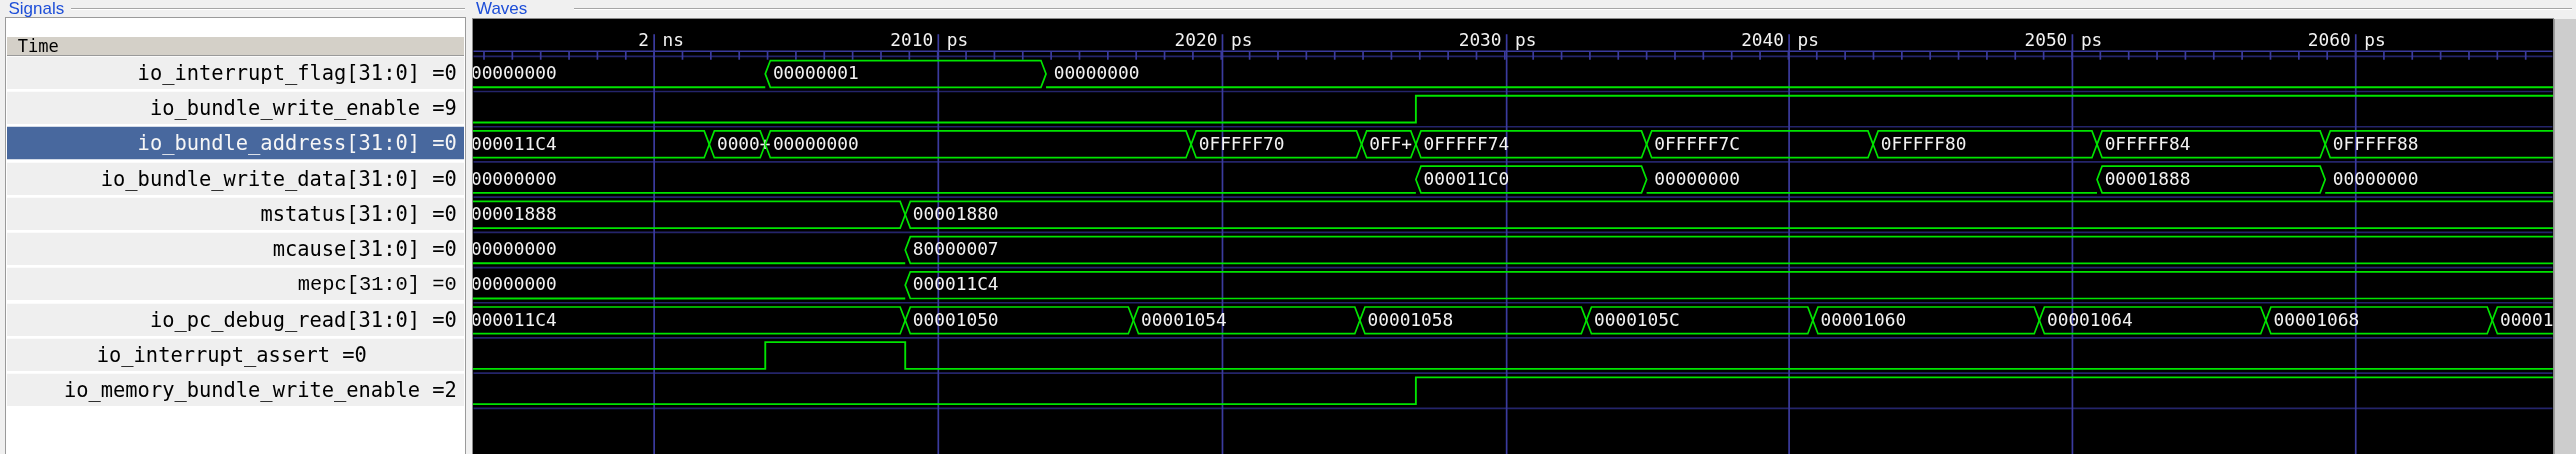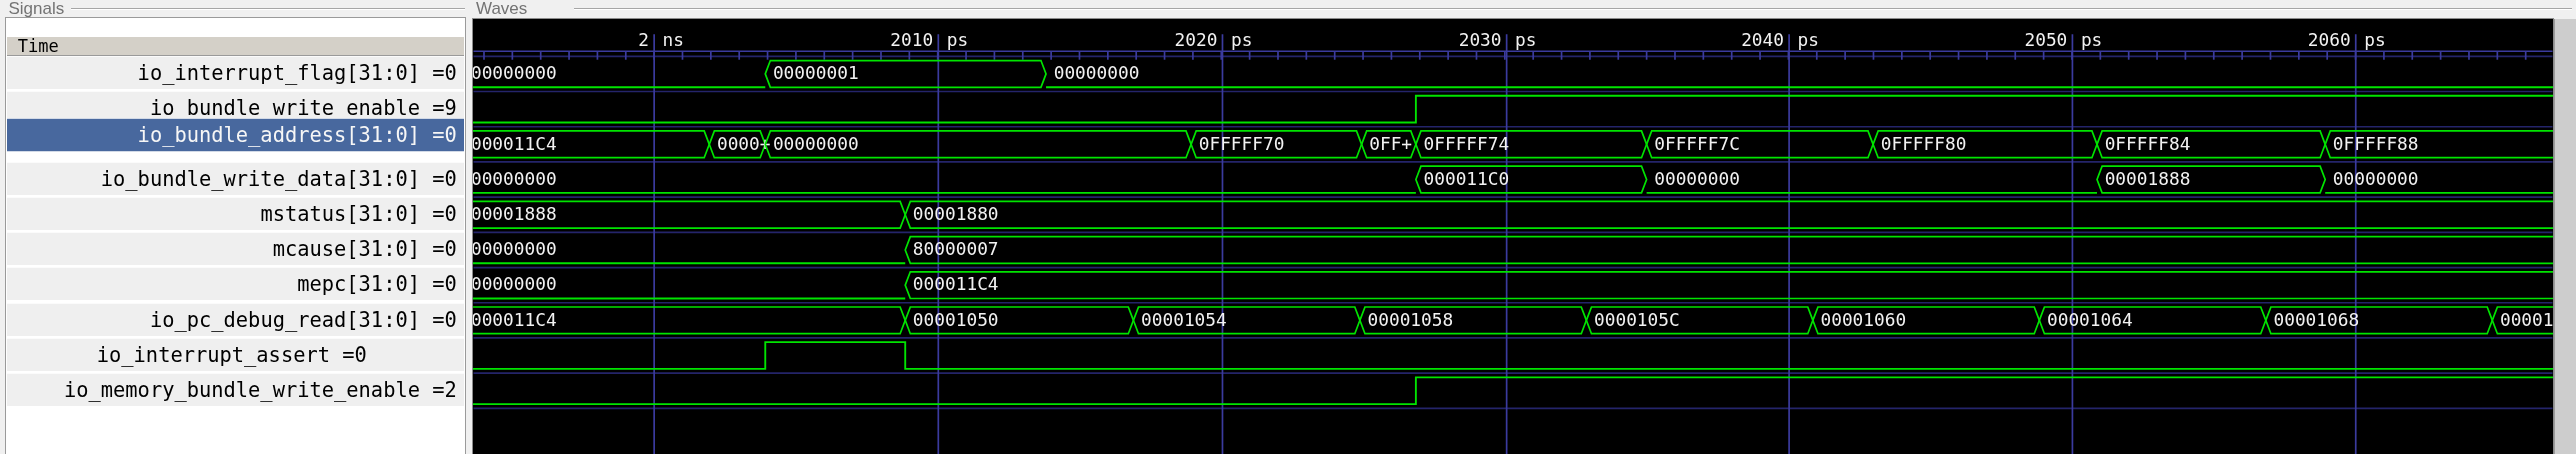--- a/index.html
+++ b/index.html
@@ -6,21 +6,21 @@
   body{
     width:2576px;height:455px;
     background:#f0f0f0;
     font-family:"Liberation Sans", sans-serif;
     overflow:hidden;
     position:relative;
   }
   .frame-title{
     position:absolute;top:0;height:17px;
     display:flex;align-items:center;
-    font-size:17px;color:#737373;
+    font-size:17px;color:#1d4ed8;
     z-index:3;
   }
   .frame-title .txt{white-space:nowrap;padding-right:6.8px;}
   .frame-title .groove{
     flex:1;height:0;margin-top:1.7px;
     border-top:0.8px solid #a6a6a6;border-bottom:0.8px solid #ffffff;
   }
   #signals-frame{
     position:absolute;left:5.1px;top:17px;width:461px;height:438px;
     background:#ffffff;
@@ -80,25 +80,25 @@
 <div class="frame-title" style="left:476px;width:2096px;gap:40px;">
   <span class="txt">Waves</span>
   <span class="groove"></span>
 </div>
 
 <div id="signals-frame"></div>
 <div id="time-header">Time</div>
 <div id="signal-rows">
     <div class="sig-row" style="top: 56px;">io_interrupt_flag[31:0] =0</div>
     <div class="sig-row" style="top: 91px;">io_bundle_write_enable =9</div>
-    <div class="sig-row sel" style="top: 118px;">io_bundle_address[31:0] =0</div>
+    <div class="sig-row sel" style="top: 126px;">io_bundle_address[31:0] =0</div>
     <div class="sig-row" style="top: 162px;">io_bundle_write_data[31:0] =0</div>
     <div class="sig-row" style="top: 197px;">mstatus[31:0] =0</div>
     <div class="sig-row" style="top: 232px;">mcause[31:0] =0</div>
-    <div class="sig-row" style="top: 267px;">mepc[31:0] =0</div>
+    <div class="sig-row" style="top: 267px; font-family: Liberation Mono, monospace;">mepc[31:0] =0</div>
     <div class="sig-row" style="top: 303px;">io_pc_debug_read[31:0] =0</div>
     <div class="sig-row" style="top: 338px; text-align: center;">io_interrupt_assert =0</div>
     <div class="sig-row" style="top: 373px;">io_memory_bundle_write_enable =2</div>
   </div>
 
 <div id="wave-box">
   <svg id="wave-canvas" width="2080" height="436" viewBox="557 22 2451 514">
       <line x1="557" y1="66" x2="3008" y2="66" stroke="#24246a" stroke-width="2"></line>
       <line x1="557" y1="107.5" x2="3008" y2="107.5" stroke="#24246a" stroke-width="2"></line>
       <line x1="557" y1="149" x2="3008" y2="149" stroke="#24246a" stroke-width="2"></line>

